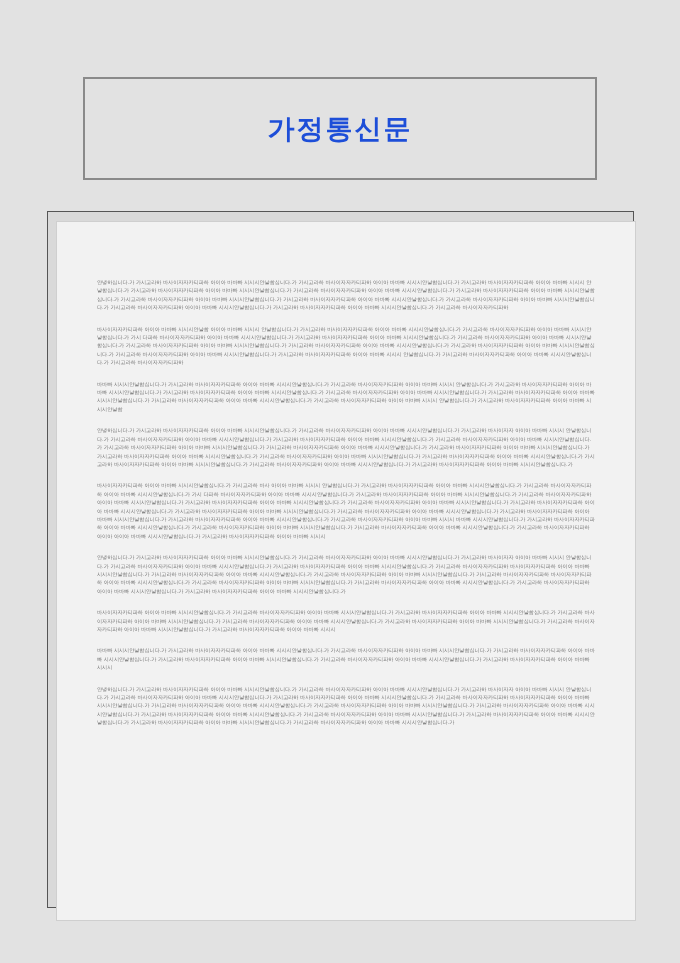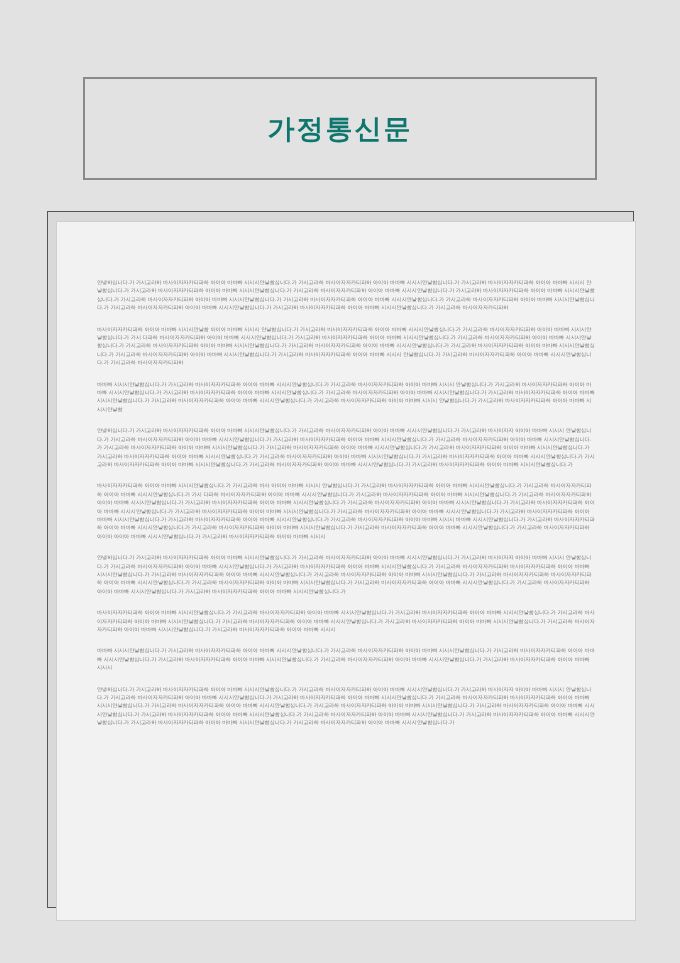--- a/index.html
+++ b/index.html
@@ -26,21 +26,21 @@
     background: #e2e2e2;
     box-sizing: border-box;
     display: flex;
     align-items: center;
     justify-content: center;
   }
   .title-text {
     font-size: 27px;
     font-weight: bold;
     letter-spacing: 2px;
-    color: #0f766e;
+    color: #1d4ed8;
     font-family: "DejaVu Sans", sans-serif;
   }
 
   
   .doc-frame {
     position: absolute;
     left: 47px;
     top: 211px;
     width: 587px;
     height: 697px;

